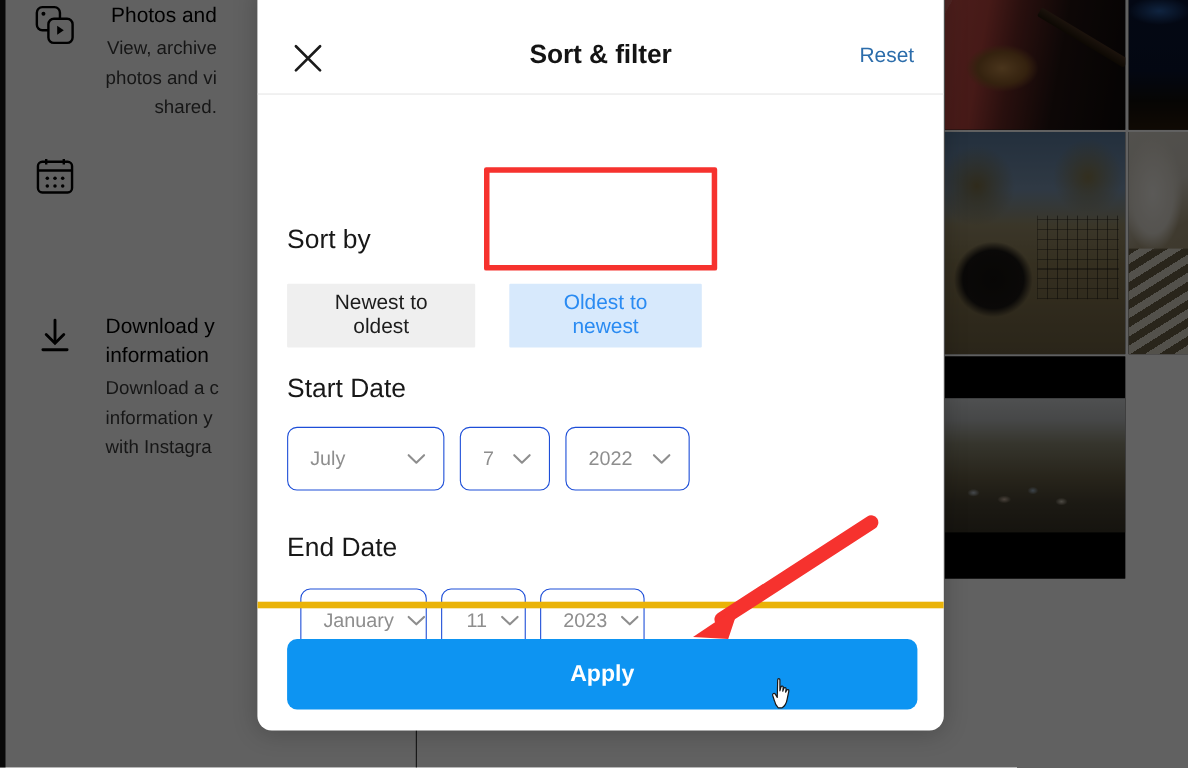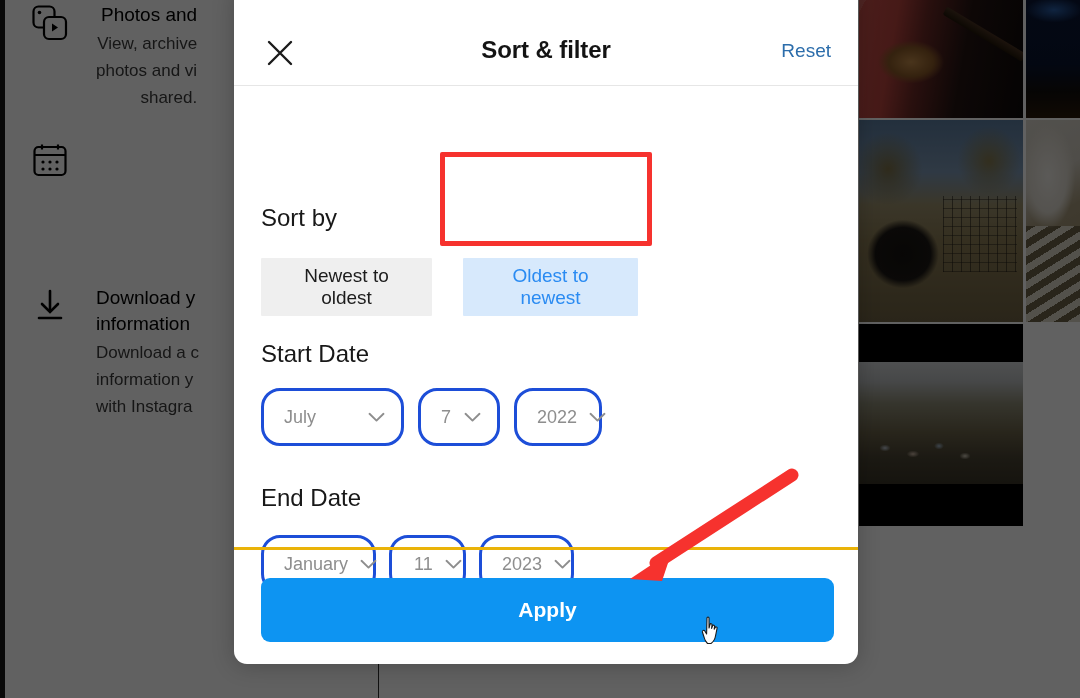--- a/index.html
+++ b/index.html
@@ -219,47 +219,47 @@
     padding: 0 26px;
     display: flex; align-items: center; justify-content: center;
   }
   .pill.inactive { background: #efefef; color: #1c1c1c; }
   .pill.active   { background: #d7e9fc; color: #2a8bf2; }
   #pill-newest { width: 171px; }
   #pill-oldest { width: 175px; margin-left: 31px; }
 
   .date-row { position: absolute; display: flex; gap: 0; }
   #row-start { left: 27px; top: 302px; }
-  #row-end   { left: 27px; top: 449px; align-items: center; }
+  #row-end   { left: 39px; top: 449px; align-items: center; }
 
   .date-select {
     height: 58px;
-    border: 3px solid #1d4ed8;
-    border-radius: 19px;
+    border: 1px solid #1d4ed8;
+    border-radius: 9px;
     background: #fff;
     display: flex; align-items: center; justify-content: space-between;
     padding: 0 16px 0 20px;
     font-family: inherit;
     font-size: 18px;
     color: #8e8e8e;
     cursor: pointer;
   }
   .date-select .caret { margin-left: 12px; display: flex; align-items: center; }
 
   #sel-start-month { width: 143px; }
   #sel-start-day   { width: 82px;  margin-left: 14px; }
-  #sel-start-year  { width: 88px;  margin-left: 14px; text-align: right; }
+  #sel-start-year  { width: 113px;  margin-left: 14px; text-align: right; }
   #sel-end-month   { width: 115px; }
   #sel-end-day     { width: 77px;  margin-left: 13px; padding-left: 22px; }
   #sel-end-year    { width: 95px;  margin-left: 13px; }
 
   .modal-footer {
     position: relative;
     height: 135px;
-    border-top: 3px solid #eab308;
+    border-top: 6px solid #eab308;
   }
   .apply-btn {
     position: absolute;
     left: 27px; top: 28px;
     width: 573px; height: 64px;
     background: #0d94f2;
     color: #ffffff;
     font-size: 21px;
     font-weight: 700;
     border: none;

